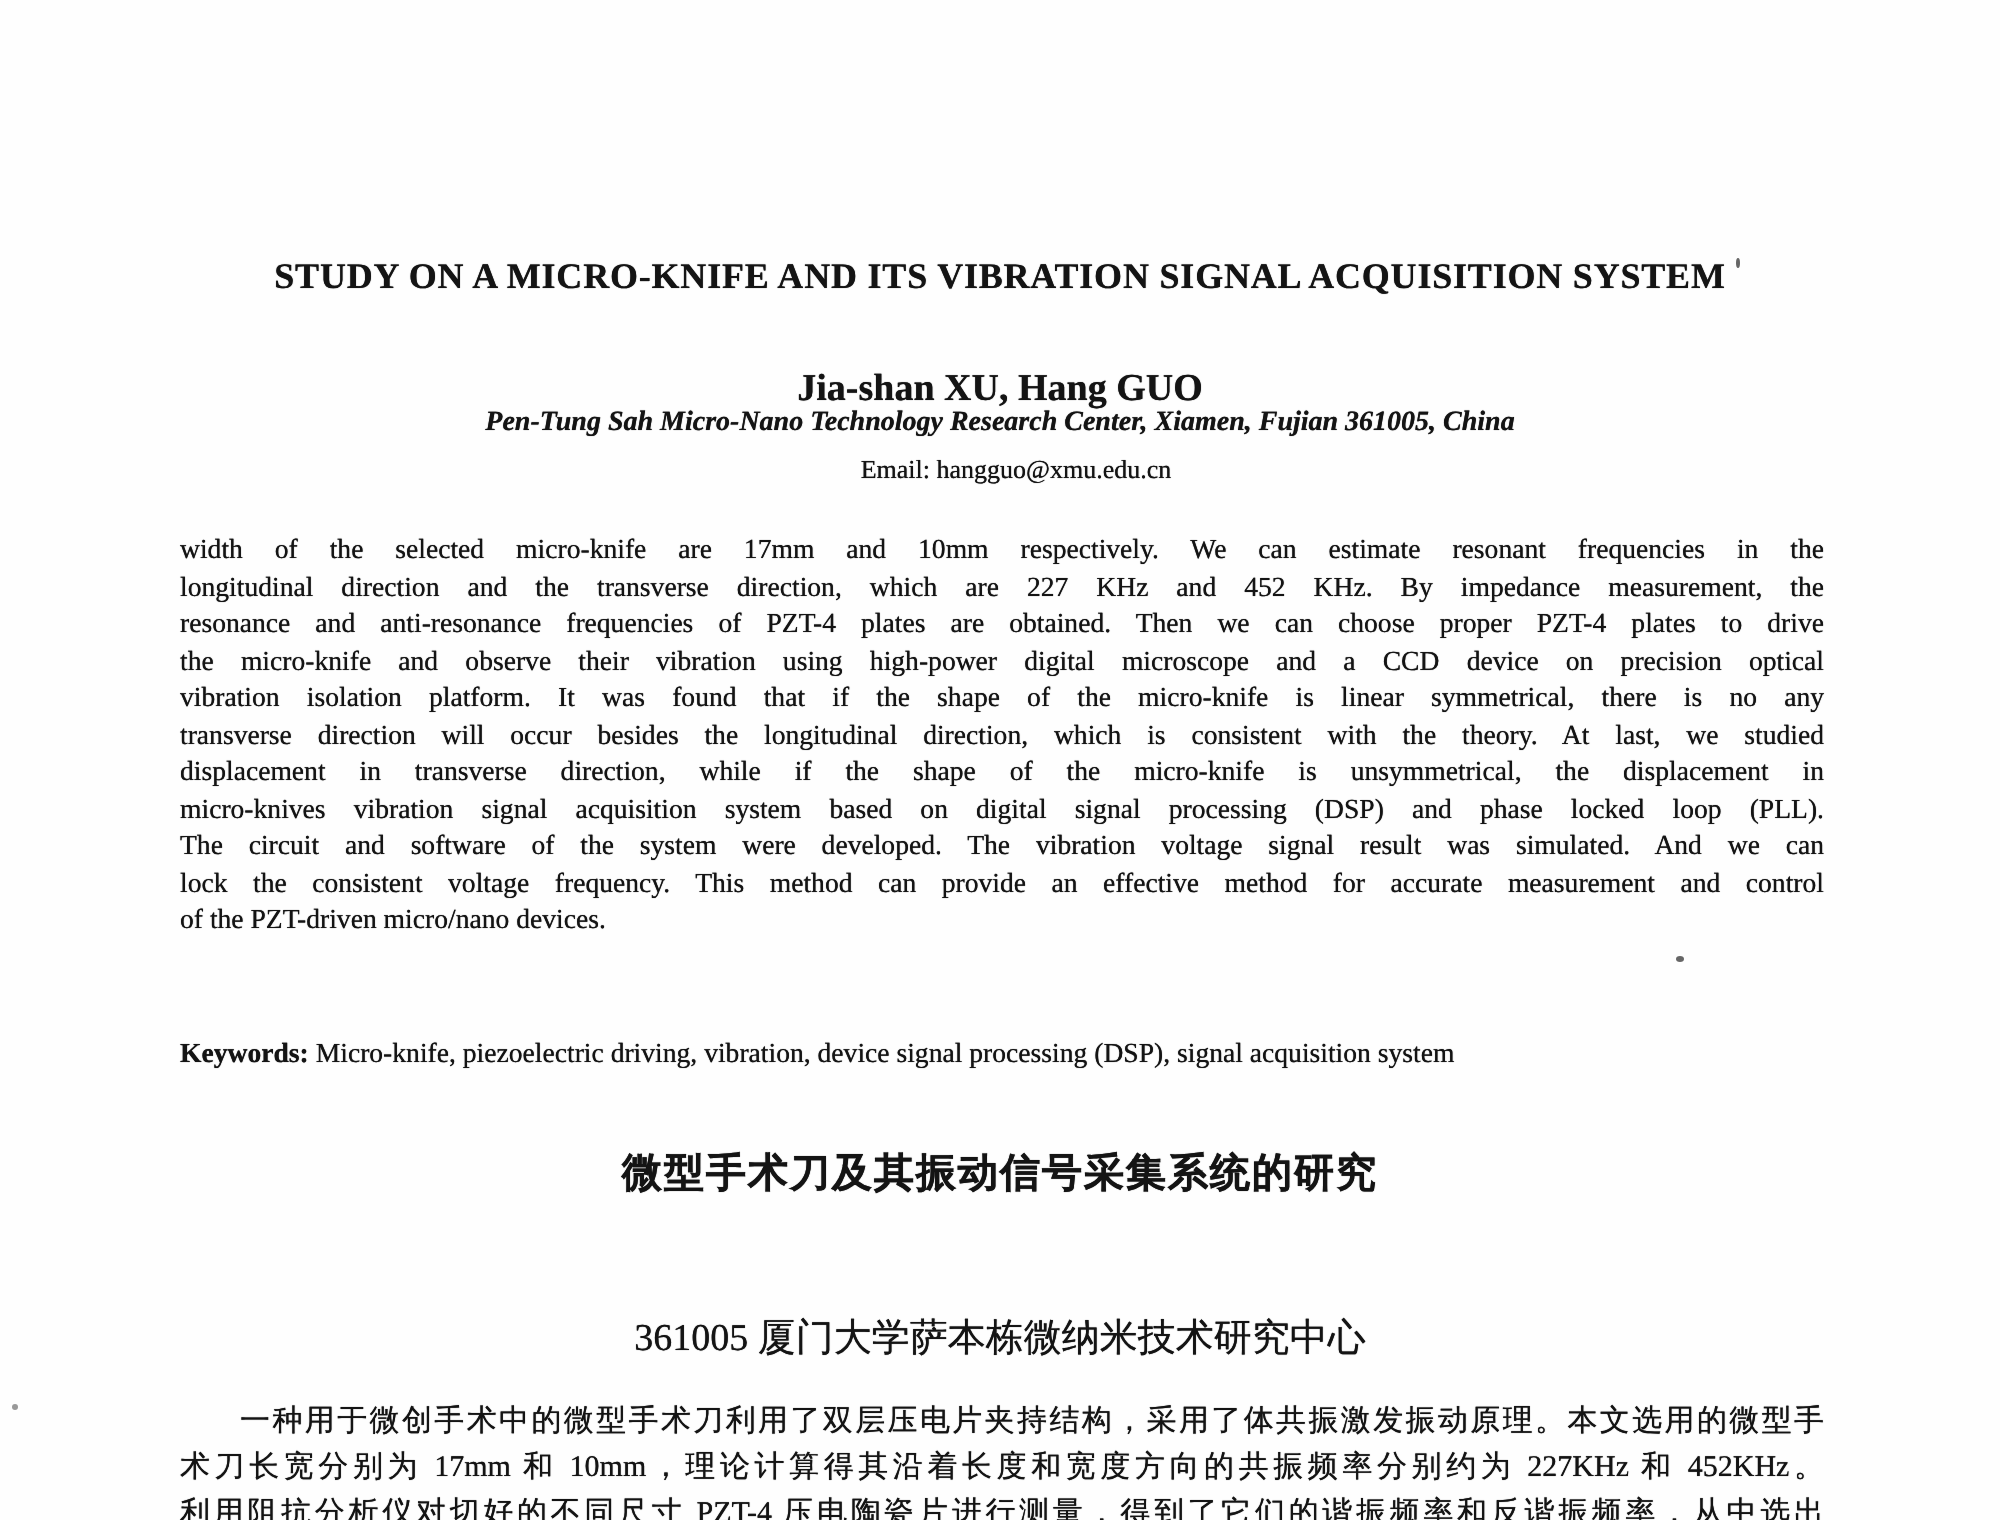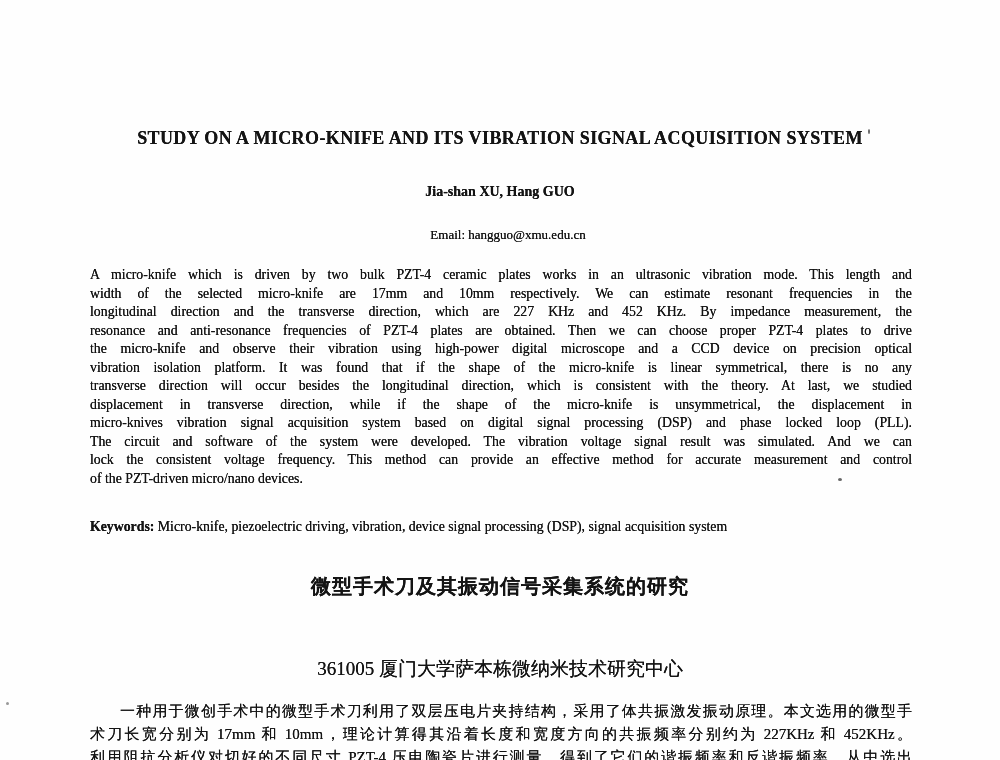--- a/index.html
+++ b/index.html
@@ -11,21 +11,21 @@
     color: #141414;
   }
   .page {
     position: absolute; inset: 0;
     background: #fefefe;
     text-shadow: 0 0 0.4px currentColor; 
   }
   .center { position: absolute; left: 0; right: 0; text-align: center; }
 
   .title   { top: 128px; font-size: 18px; font-weight: bold; letter-spacing: 0.4px; }
-  .authors { top: 184px; font-size: 14px; font-weight: bold; }
+  .authors { top: 184px; font-size: 19px; font-weight: bold; }
   .affil   { top: 204px; font-size: 14px; font-weight: bold; font-style: italic; }
   .email   { top: 227px; font-size: 13px; font-weight: normal; margin-left: 16px; }
 
   .abstract { position: absolute; top: 266px; left: 90px; width: 822px; font-size: 13.8px; }
   .abs-line { line-height: 18.5px; text-align: justify; text-align-last: justify; }
   .abs-line.last { text-align-last: left; }
 
   .keywords { position: absolute; top: 518px; left: 90px; width: 822px; font-size: 13.8px; line-height: 18px; }
   .kw-label { font-weight: bold; font-family: Liberation Serif, serif; }
 
@@ -44,25 +44,25 @@
 </style>
 </head>
 <body>
 
 <div class="page">
 
   <h1 class="center title" style="margin:0;">STUDY ON A MICRO-KNIFE AND ITS VIBRATION SIGNAL ACQUISITION SYSTEM</h1>
 
   <div class="center authors">Jia-shan XU, Hang GUO</div>
 
+  <div class="center affil">Pen-Tung Sah Micro-Nano Technology Research Center, Xiamen, Fujian 361005, China</div>
 
   <div class="center email">Email: hangguo@xmu.edu.cn</div>
 
   <div class="abstract">
-    <div class="abs-line">A micro-knife which is driven by two bulk PZT-4 ceramic plates works in an ultrasonic vibration mode. This length and</div>
     <div class="abs-line">width of the selected micro-knife are 17mm and 10mm respectively. We can estimate resonant frequencies in the</div>
     <div class="abs-line">longitudinal direction and the transverse direction, which are 227 KHz and 452 KHz. By impedance measurement, the</div>
     <div class="abs-line">resonance and anti-resonance frequencies of PZT-4 plates are obtained. Then we can choose proper PZT-4 plates to drive</div>
     <div class="abs-line">the micro-knife and observe their vibration using high-power digital microscope and a CCD device on precision optical</div>
     <div class="abs-line">vibration isolation platform. It was found that if the shape of the micro-knife is linear symmetrical, there is no any</div>
     <div class="abs-line">transverse direction will occur besides the longitudinal direction, which is consistent with the theory. At last, we studied</div>
     <div class="abs-line">displacement in transverse direction, while if the shape of the micro-knife is unsymmetrical, the displacement in</div>
     <div class="abs-line">micro-knives vibration signal acquisition system based on digital signal processing (DSP) and phase locked loop (PLL).</div>
     <div class="abs-line">The circuit and software of the system were developed. The vibration voltage signal result was simulated. And we can</div>
     <div class="abs-line">lock the consistent voltage frequency. This method can provide an effective method for accurate measurement and control</div>

